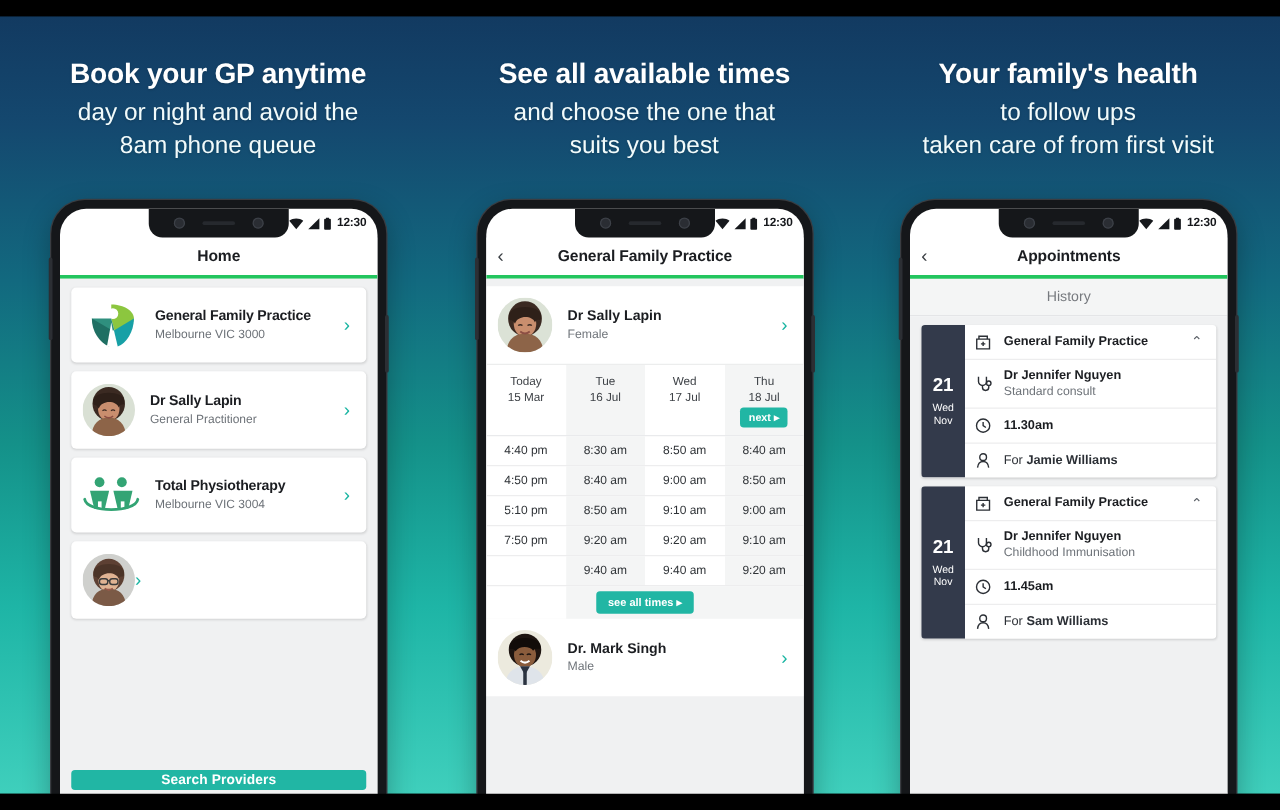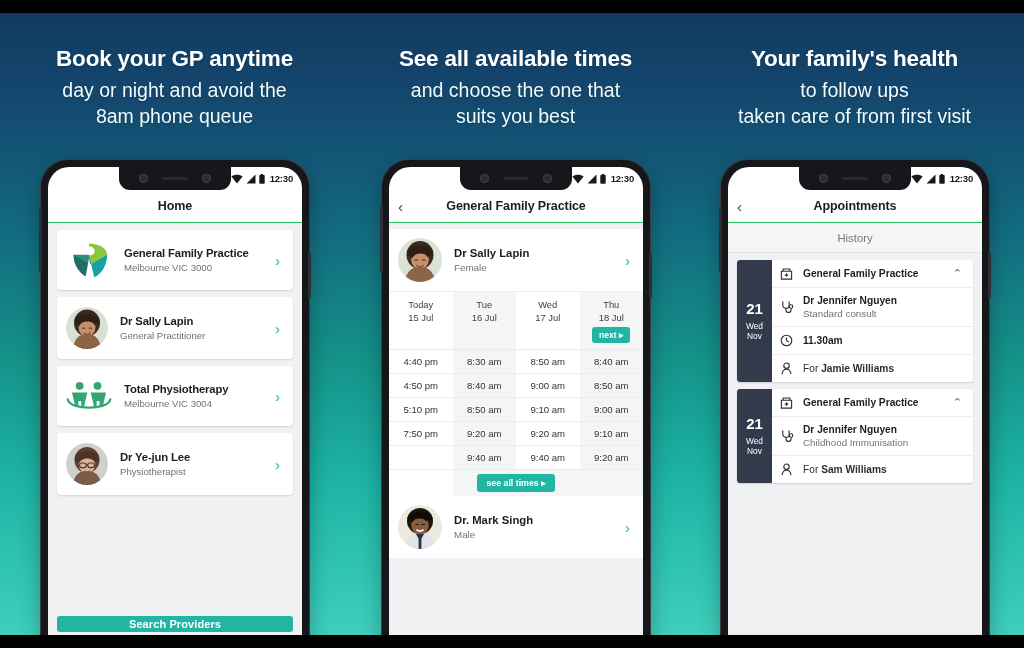--- a/index.html
+++ b/index.html
@@ -76,21 +76,21 @@
     position: relative; height: 23px; display: flex; align-items: center;
     justify-content: flex-end; padding-right: 9px; gap: 3px; z-index: 7;
     color: #16181c;
   }
   .sb-time { font-size: 9.5px; font-weight: 600; letter-spacing: -.2px; margin-left: 2px; }
   .icn { display:block; }
 
   
   .appbar {
     height: 33px; display: flex; align-items: center; justify-content: center;
-    position: relative; background:#fff; border-bottom: 1px solid #22c55e;
+    position: relative; background:#fff; border-bottom: 3px solid #22c55e;
   }
   .appbar .title { font-size: 12.5px; font-weight: 700; color: #1b1d21; letter-spacing:-.1px; }
   .appbar .back {
     position: absolute; left: 9px; top: 50%; transform: translateY(-50%);
     font-size: 15px; color: #3c4045; line-height: 1; font-weight: 300;
   }
 
   .body { background: #f0f1f2; height: 437px; overflow: hidden; position: relative; }
 
   
@@ -293,24 +293,20 @@
                   <ellipse cx="21" cy="17" rx="12.5" ry="13" fill="#5d4033"></ellipse>
                   <ellipse cx="21" cy="21" rx="8.3" ry="9.6" fill="#e0b393"></ellipse>
                   <path d="M7 42 C8 32 13 28 21 28 C29 28 34 32 35 42 Z" fill="#7b5a46"></path>
                   <path d="M8.8 15 C9 6 33 6 33.2 15 C33.4 21 31 16 29 20 C27 14 15 14 13 21 C11 16 8.6 21 8.8 15Z" fill="#4b3428"></path>
                   <rect x="13.6" y="20" width="6.6" height="4.6" rx="2" fill="none" stroke="#3c3c3c" stroke-width="1.1"></rect>
                   <rect x="21.8" y="20" width="6.6" height="4.6" rx="2" fill="none" stroke="#3c3c3c" stroke-width="1.1"></rect>
                   <line x1="20.2" y1="21.6" x2="21.8" y2="21.6" stroke="#3c3c3c" stroke-width="1.1"></line>
                   <path d="M17.8 27.6 q3.2 2.6 6.4 0" stroke="#9c5a4c" stroke-width="1.2" fill="none"></path>
                 </svg>
             </div>
-            <div class="txt">
-              <div class="nm">Dr Ye-jun Lee</div>
-              <div class="dt">Physiotherapist</div>
-            </div>
             <span class="chev">›</span>
           </div>
 
           <button class="cta">Search Providers</button>
 
           <div class="bottomnav">
             <span class="ni active"><svg width="13" height="11" viewBox="0 0 14 12">
                   <path d="M0.5 2 h5 l1.6 1.8 h6.4 v7.4 h-13 Z" fill="currentColor"></path>
                 </svg></span>
             <span class="ni"><svg width="14" height="11" viewBox="0 0 16 12">
@@ -390,21 +386,21 @@
               <div class="nm">Dr Sally Lapin</div>
               <div class="dt">Female</div>
             </div>
             <span class="chev">›</span>
           </div>
 
           <div class="grid">
             <div class="grid-head">
               <div class="gcol">
                 <div class="d1">Today</div>
-                <div class="d2">15 Jul</div>
+                <div class="d2">15 Mar</div>
               </div>
               <div class="gcol alt">
                 <div class="d1">Tue</div>
                 <div class="d2">16 Jul</div>
               </div>
               <div class="gcol">
                 <div class="d1">Wed</div>
                 <div class="d2">17 Jul</div>
               </div>
               <div class="gcol alt">
@@ -626,20 +622,29 @@
                     </svg>
                   </span>
                 <span class="lt">
                   <span class="t1" style="display:block;">Dr Jennifer Nguyen</span>
                   <span class="t2" style="display:block;">Childhood Immunisation</span>
                 </span>
               </div>
               <div class="aline">
                 <span class="ic">
                     <svg width="13" height="13" viewBox="0 0 14 14">
+                      <circle cx="7" cy="7" r="5.7" fill="none" stroke="currentColor" stroke-width="1.2"></circle>
+                      <path d="M7 3.8 V7 l2.4 1.6" fill="none" stroke="currentColor" stroke-width="1.2"></path>
+                    </svg>
+                  </span>
+                <span class="lt t1">11.45am</span>
+              </div>
+              <div class="aline">
+                <span class="ic">
+                    <svg width="13" height="13" viewBox="0 0 14 14">
                       <circle cx="7" cy="4" r="2.9" fill="none" stroke="currentColor" stroke-width="1.2"></circle>
                       <path d="M2.2 13 C2.6 9.4 4.6 7.8 7 7.8 C9.4 7.8 11.4 9.4 11.8 13" fill="none" stroke="currentColor" stroke-width="1.2"></path>
                     </svg>
                   </span>
                 <span class="lt plain"><span>For </span><b>Sam Williams</b></span>
               </div>
             </div>
           </div>
 
           <div class="bottomnav">

